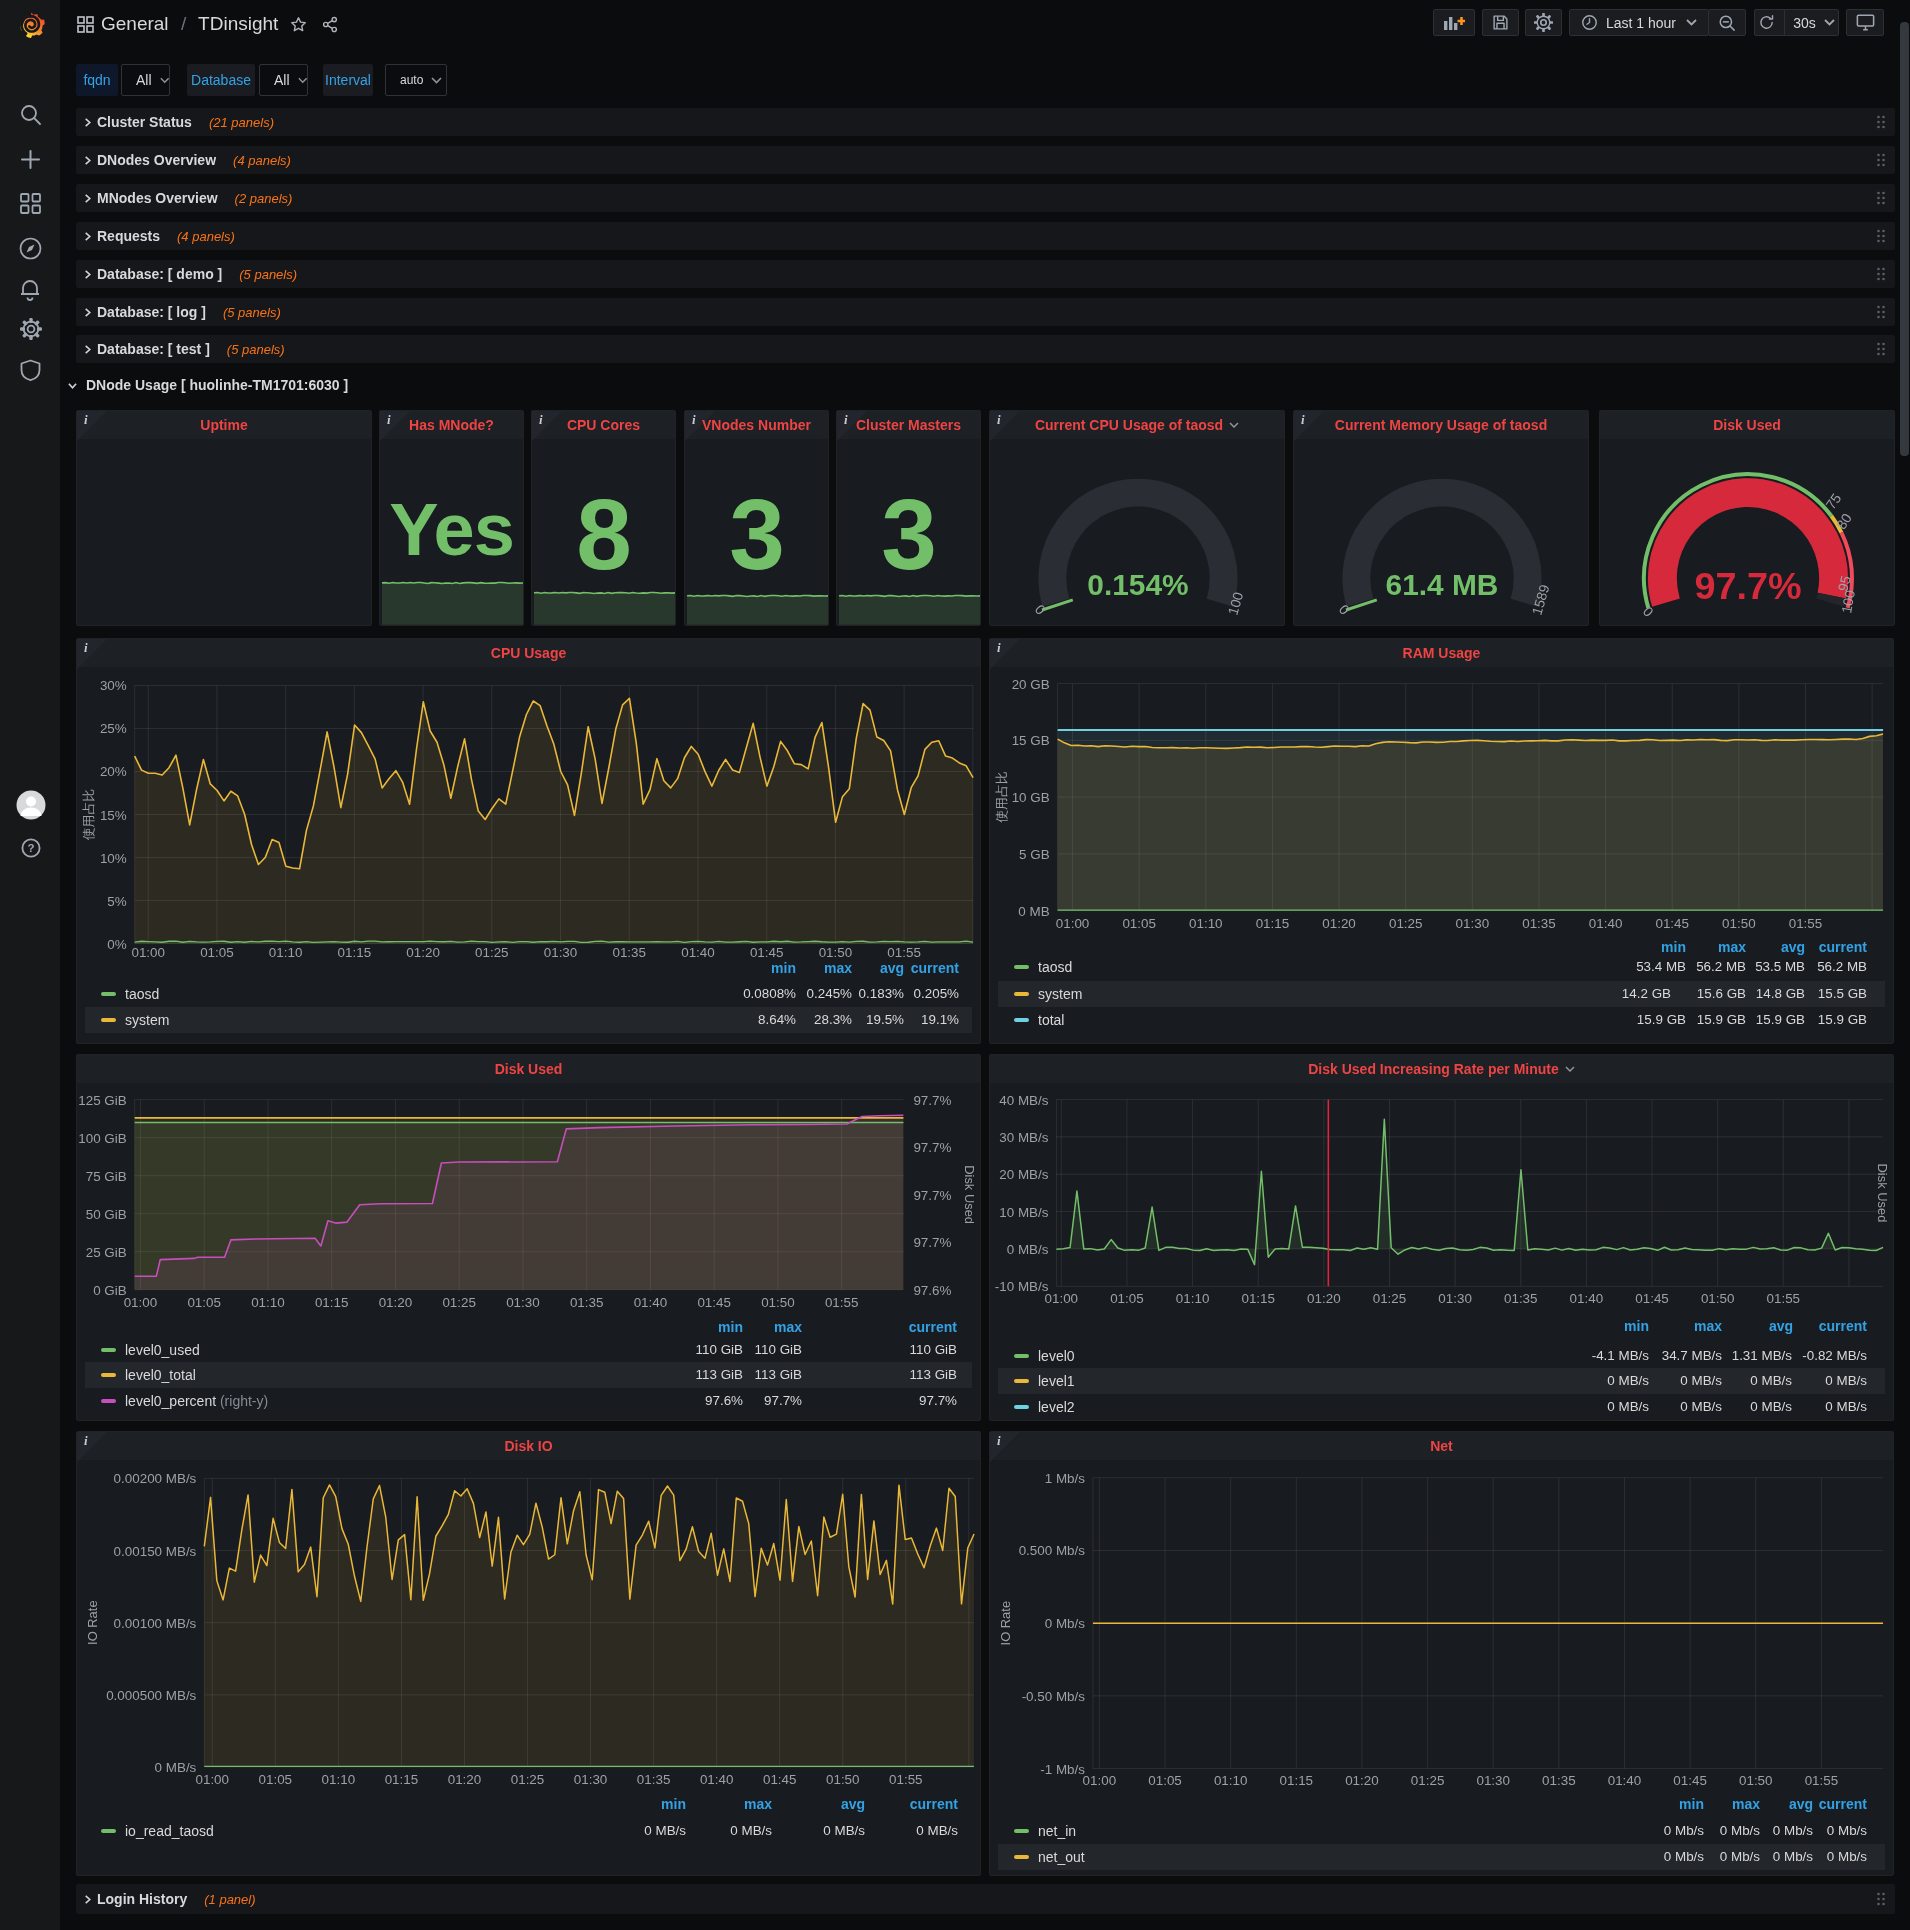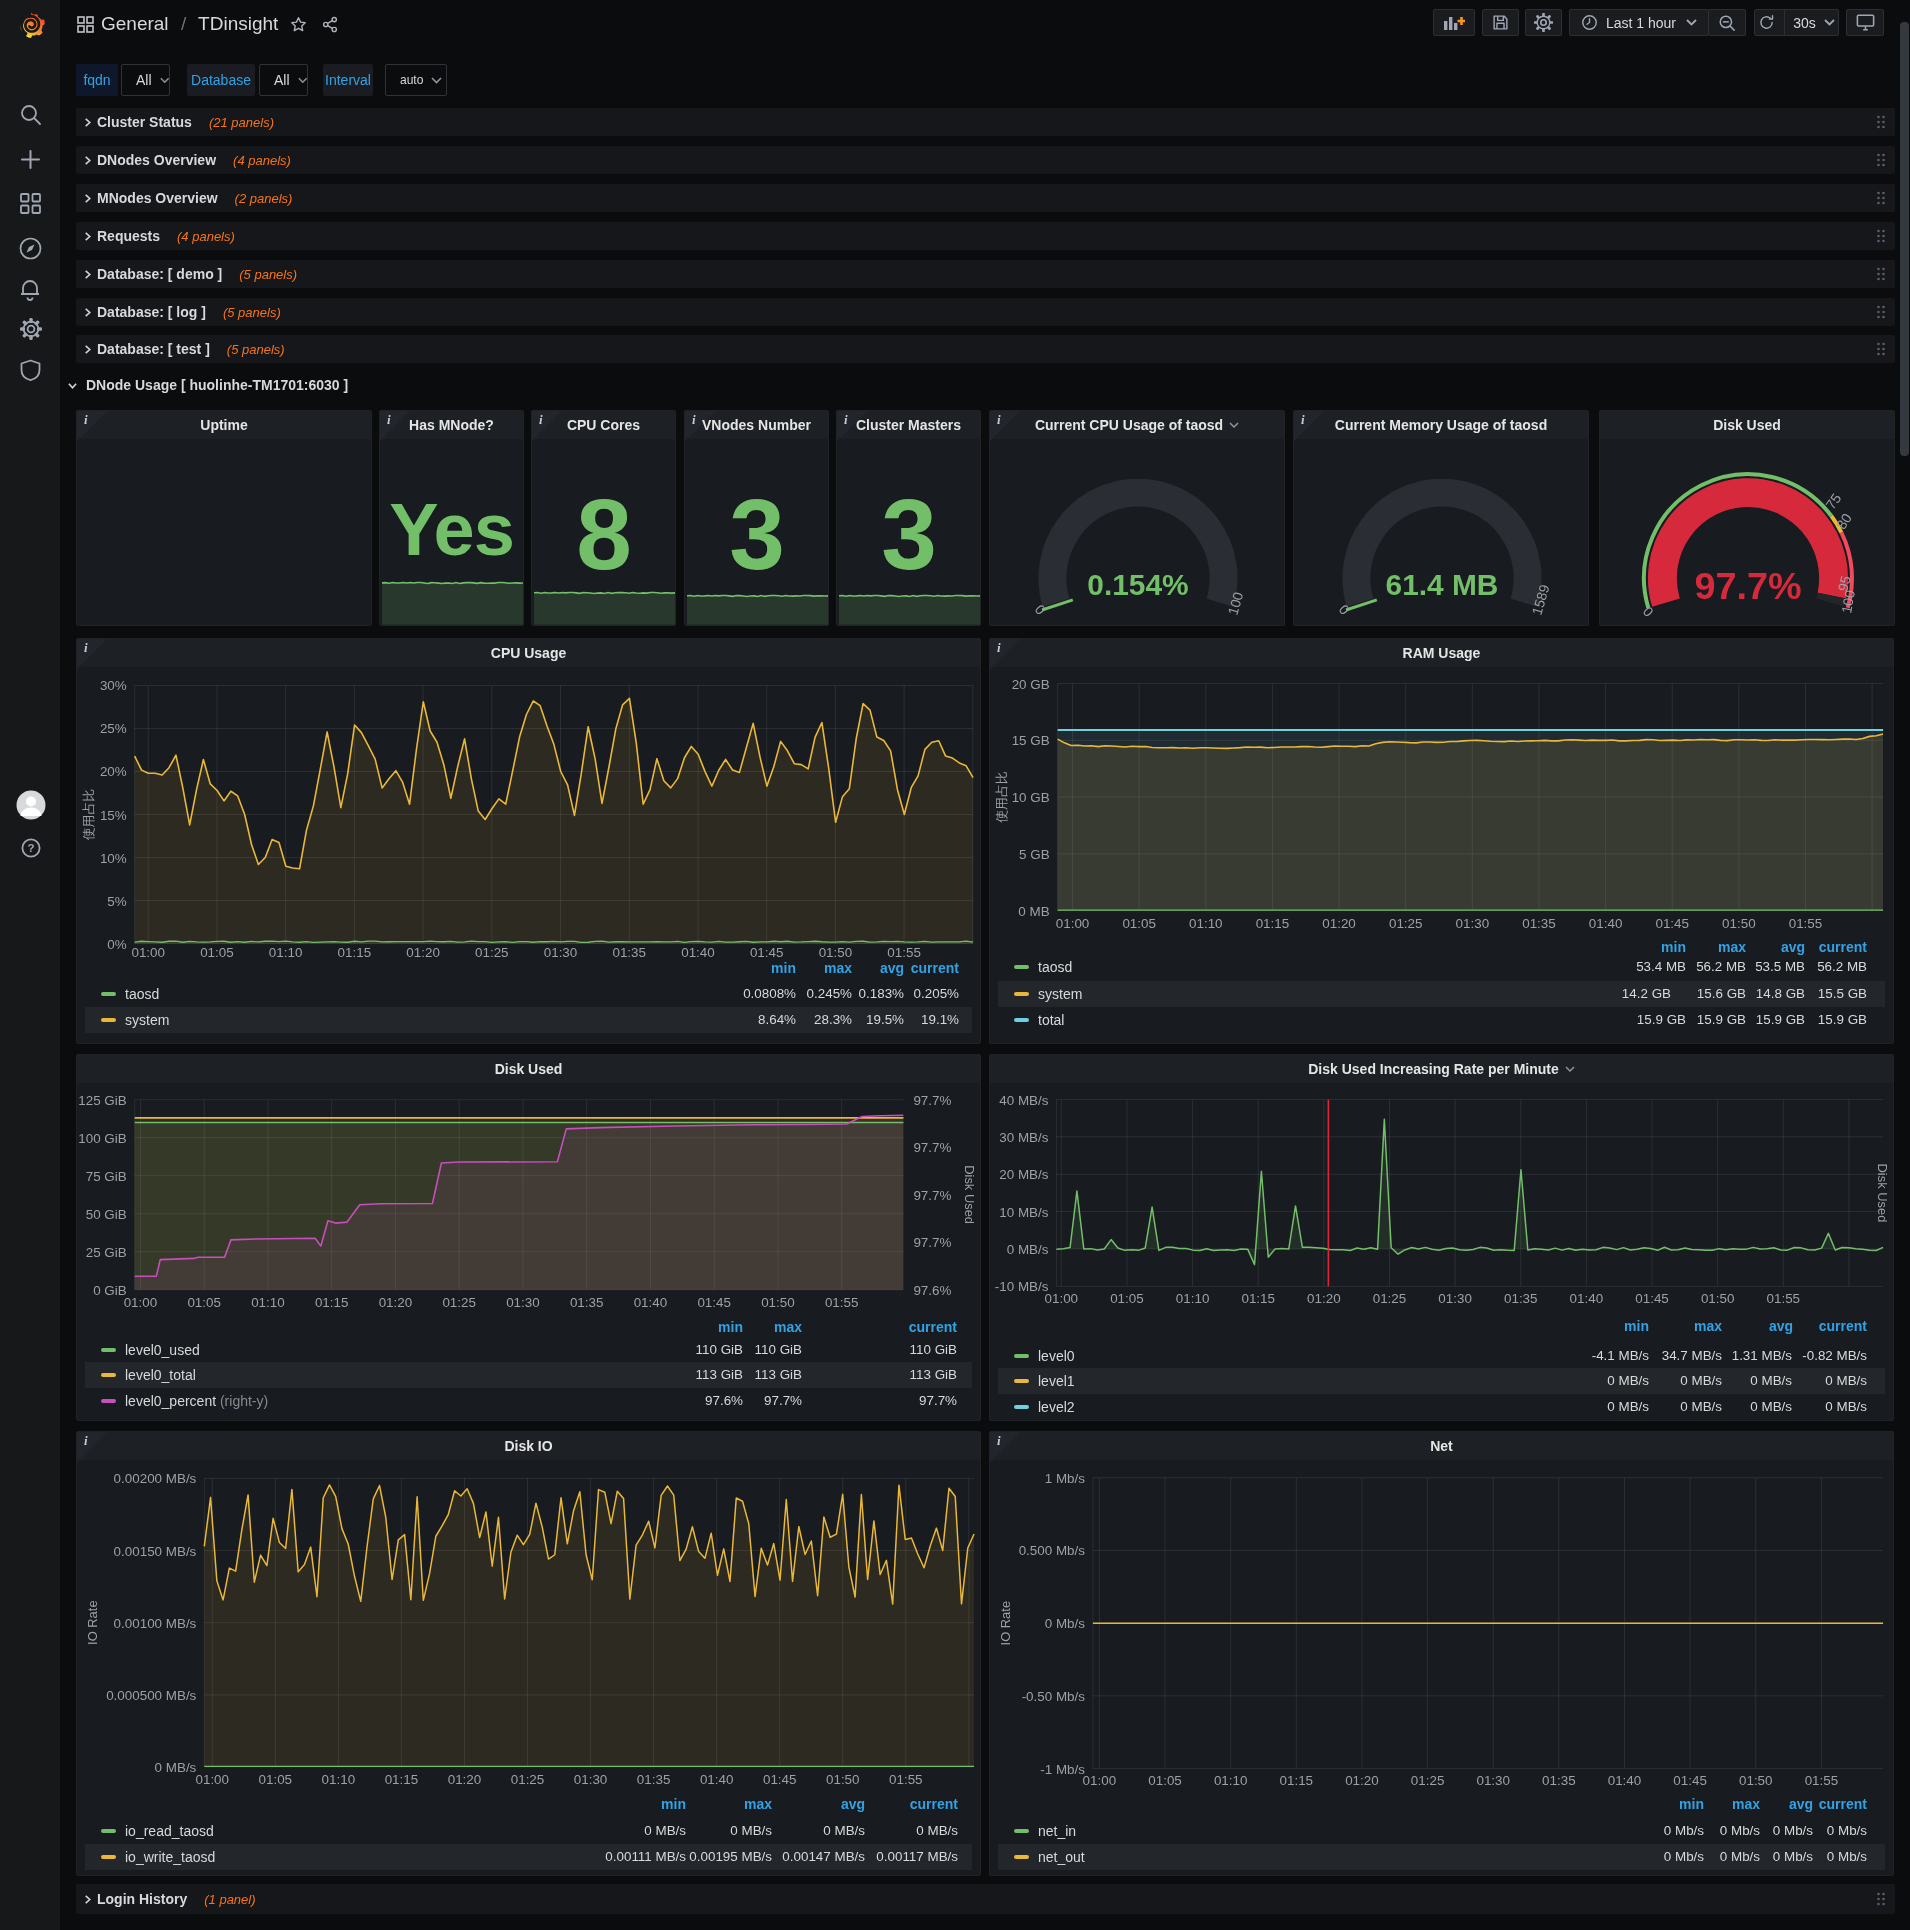--- a/index.html
+++ b/index.html
@@ -1,20 +1,20 @@
 <!DOCTYPE html>
 <html><head><meta charset="utf-8"><title>TDinsight</title>
 <style>
 *{margin:0;padding:0;box-sizing:border-box}
 html,body{width:1910px;height:1930px;background:#0b0c0e;font-family:"Liberation Sans",sans-serif;overflow:hidden;position:relative;color:#d8d9da}
 .abs{position:absolute}
 .sidebar{position:absolute;left:0;top:0;width:60px;height:1930px;background:#17181a}
 .panel{position:absolute;background:#181b1f;border:1px solid #202226;border-radius:2px}
 .phead{position:absolute;left:0;top:0;right:0;height:28px;background:rgba(255,255,255,0.025)}
-.ptitle{position:absolute;left:0;right:0;top:6px;text-align:center;font-size:14px;font-weight:700;color:#e5e5e5;white-space:nowrap}
+.ptitle{position:absolute;left:0;right:0;top:6px;text-align:center;font-size:14px;font-weight:700;color:#ef4444;white-space:nowrap}
 .icorner{position:absolute;left:0;top:0;width:0;height:0;border-top:30px solid #22252b;border-right:30px solid transparent}
 .icorner i{position:absolute;left:7px;top:-29px;font-size:13px;font-weight:700;font-style:italic;color:#c7cbd1;font-family:"Liberation Serif",serif}
 .rowbar{position:absolute;left:76px;width:1819px;height:28px;background:#16171a;border-radius:2px;display:flex;align-items:center}
 .rowbar .chev{margin-left:7px;margin-right:5px}
 .rowbar b{font-size:14px;color:#d8d9da;font-weight:700}
 .rowbar i{font-size:13px;color:#f97316;margin-left:17px;font-style:italic}
 .dots{position:absolute;right:9px;top:50%;transform:translateY(-50%)}
 .statval{position:absolute;left:0;right:0;text-align:center;color:#73bf69;font-weight:700;white-space:nowrap;letter-spacing:-1px}
 .leg{position:absolute;font-size:14px;color:#d8d9da;height:26px;line-height:26px}
 .leg .sw{position:absolute;left:16px;top:11px;width:15px;height:4px;border-radius:2px}
@@ -772,28 +772,20 @@
       <span style="right:22px;width:119px;top:0">current</span>
     </div>
     <div class="leg" style="top:386px;left:8px;right:8px">
       <span class="sw" style="background:#73bf69"></span>
       <span class="nm">io_read_taosd</span>
       <span class="v" style="right:286px;width:129px">0 MB/s</span>
       <span class="v" style="right:200px;width:129px">0 MB/s</span>
       <span class="v" style="right:107px;width:129px">0 MB/s</span>
       <span class="v" style="right:14px;width:129px">0 MB/s</span>
     </div>
-    <div class="leg hl" style="top:412px;left:8px;right:8px">
-      <span class="sw" style="background:#eab839"></span>
-      <span class="nm">io_write_taosd</span>
-      <span class="v" style="right:286px;width:129px">0.00111 MB/s</span>
-      <span class="v" style="right:200px;width:129px">0.00195 MB/s</span>
-      <span class="v" style="right:107px;width:129px">0.00147 MB/s</span>
-      <span class="v" style="right:14px;width:129px">0.00117 MB/s</span>
-    </div>
   </div>
 <div class="panel" style="left:989px;top:1431px;width:905px;height:445px">
     <div class="phead"></div>
     <div class="icorner">
       <i>i</i>
     </div>
     <div class="ptitle">Net</div>
     <svg class="cplot" width="905" height="445" viewBox="0 0 910 447">
       <line x1="103.5" y1="45.8" x2="898" y2="45.8" stroke="rgba(255,255,255,0.09)" stroke-width="1"></line>
       <text x="95.5" y="50.8" text-anchor="end" font-size="13.5" fill="#9da0a8">1 Mb/s</text>

